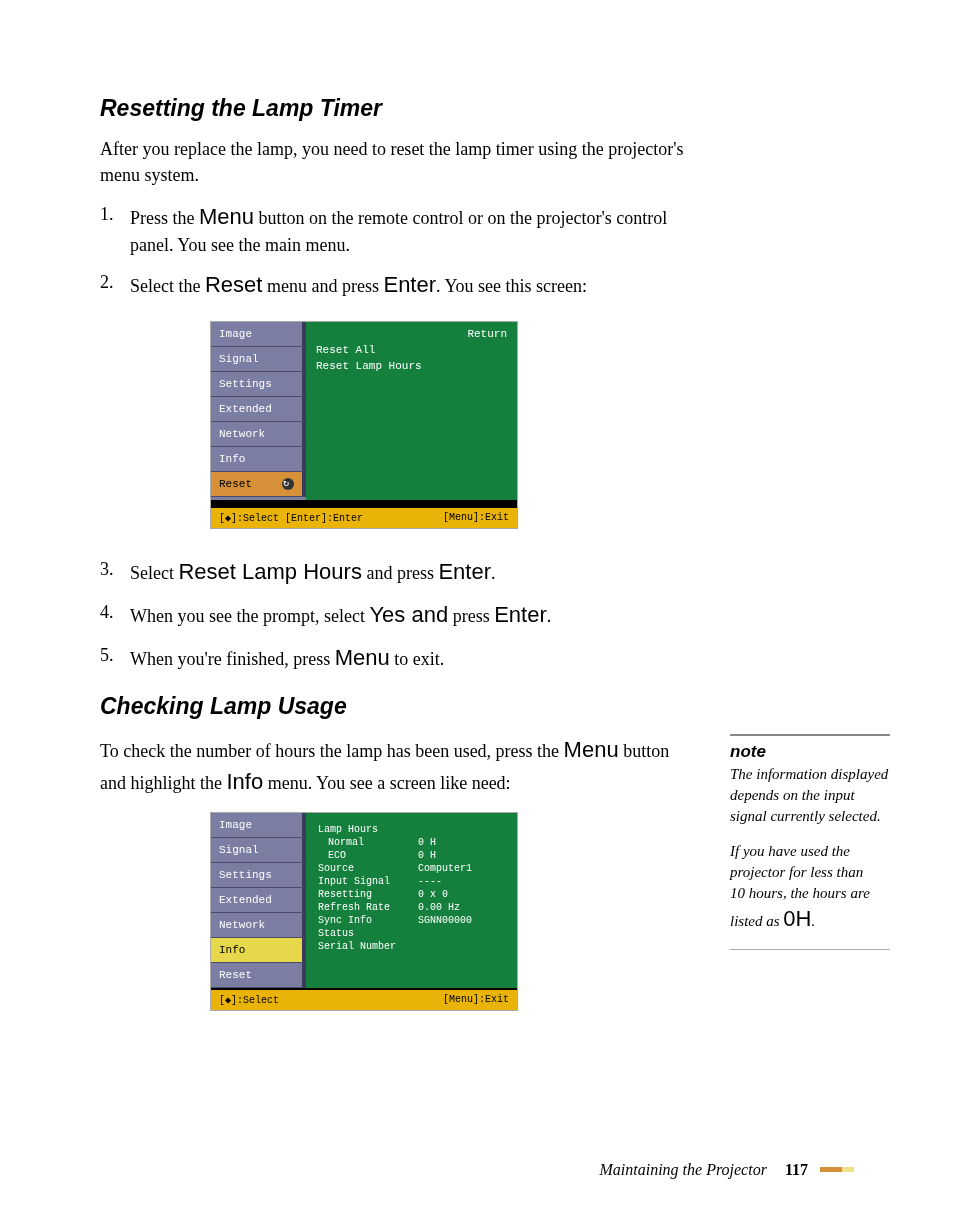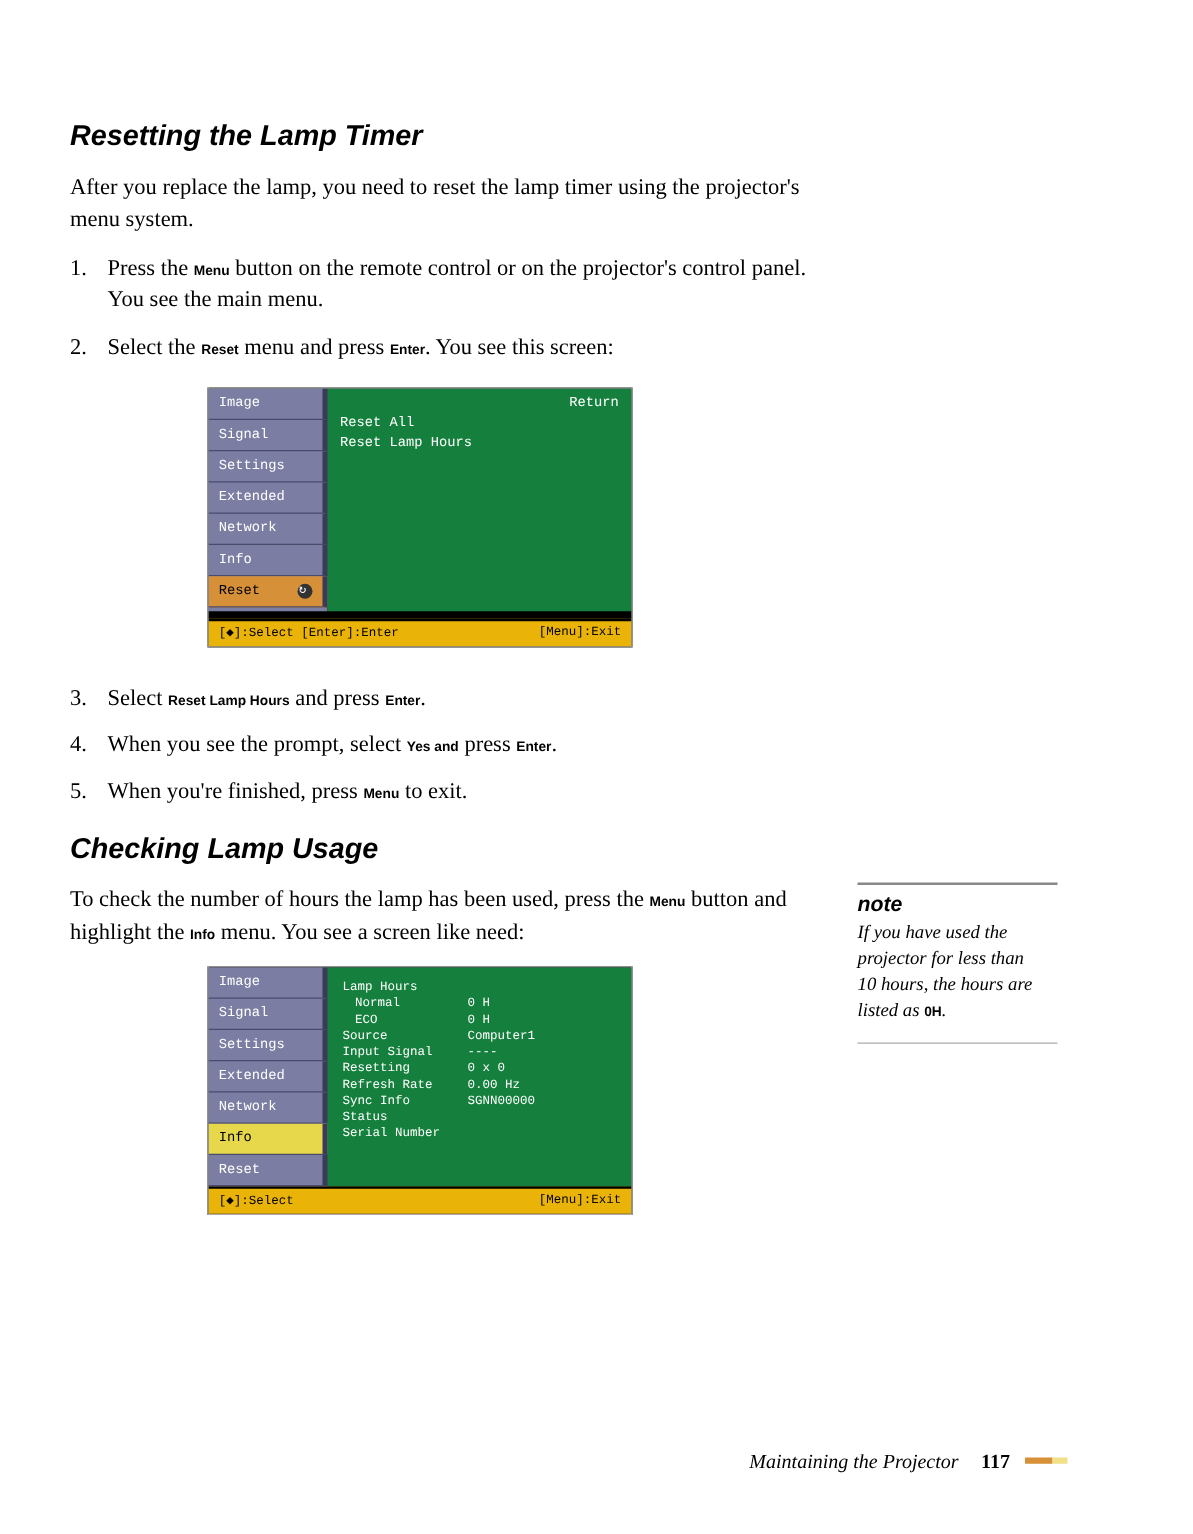--- a/index.html
+++ b/index.html
@@ -5,21 +5,21 @@
     * { box-sizing: border-box; margin: 0; padding: 0; }
     body {
       background: #fff;
       font-family: Georgia, 'Times New Roman', serif;
       width: 954px;
       height: 1227px;
       position: relative;
       color: #000;
     }
     .page {
-      padding: 95px 100px 40px 56px;
+      padding: 95px 100px 40px 100px;
     }
     h2 {
       font-family: Arial, Helvetica, sans-serif;
       font-weight: bold;
       font-style: italic;
       font-size: 23px;
       margin-bottom: 14px;
       color: #000;
     }
     .h2-gap { margin-top: 18px; }
@@ -41,27 +41,27 @@
       padding-left: 30px;
       position: relative;
       max-width: 590px;
     }
     ol li .num {
       position: absolute;
       left: 0;
     }
     .kw {
       font-family: Arial, Helvetica, sans-serif;
-      font-weight: bold;
-      font-size: 11px;
+      font-weight: normal;
+      font-size: 22px;
     }
     
     .menu-shot {
       margin: 10px 0 28px 110px;
-      width: 340px;
+      width: 308px;
       border: 1px solid #aaa;
       background: #000;
       font-family: 'Courier New', monospace;
       font-size: 12px;
       color: #fff;
     }
     .menu-shot .top {
       display: flex;
     }
     .menu-shot .side {
@@ -335,20 +335,21 @@
         <div class="footer">
           <span>[◆]:Select</span>
           <span>[Menu]:Exit</span>
         </div>
       </div>
     </div>
 
     <div class="sidebar">
       <div class="note-rule"></div>
       <div class="note-head">note</div>
+      <div class="note-body">The information displayed depends on the input signal currently selected.</div>
       <div class="note-body">
         <span>If you have used the projector for less than 10&nbsp;hours, the hours are listed as </span><span class="kw" style="font-style:normal">0H</span><span>.</span>
       </div>
       <div class="note-bottom-rule"></div>
     </div>
   </div>
 </div>
 
 <div class="pg-footer">
   <span>Maintaining the Projector</span>

